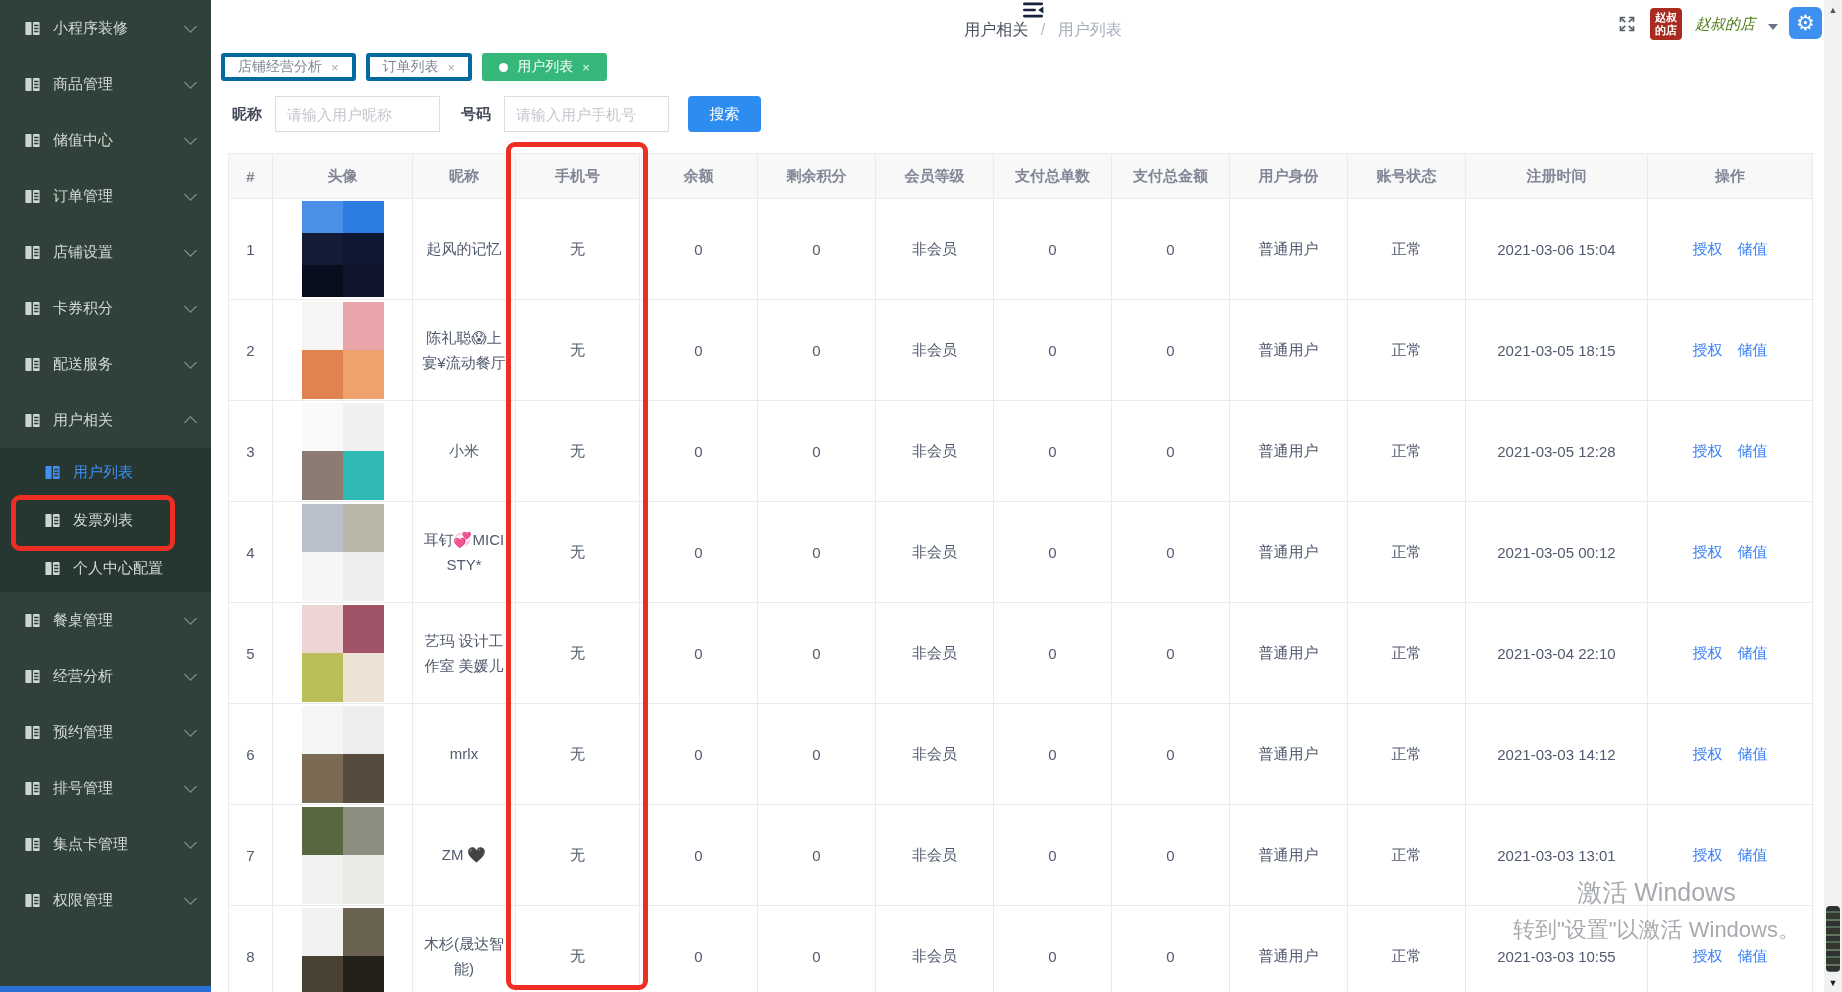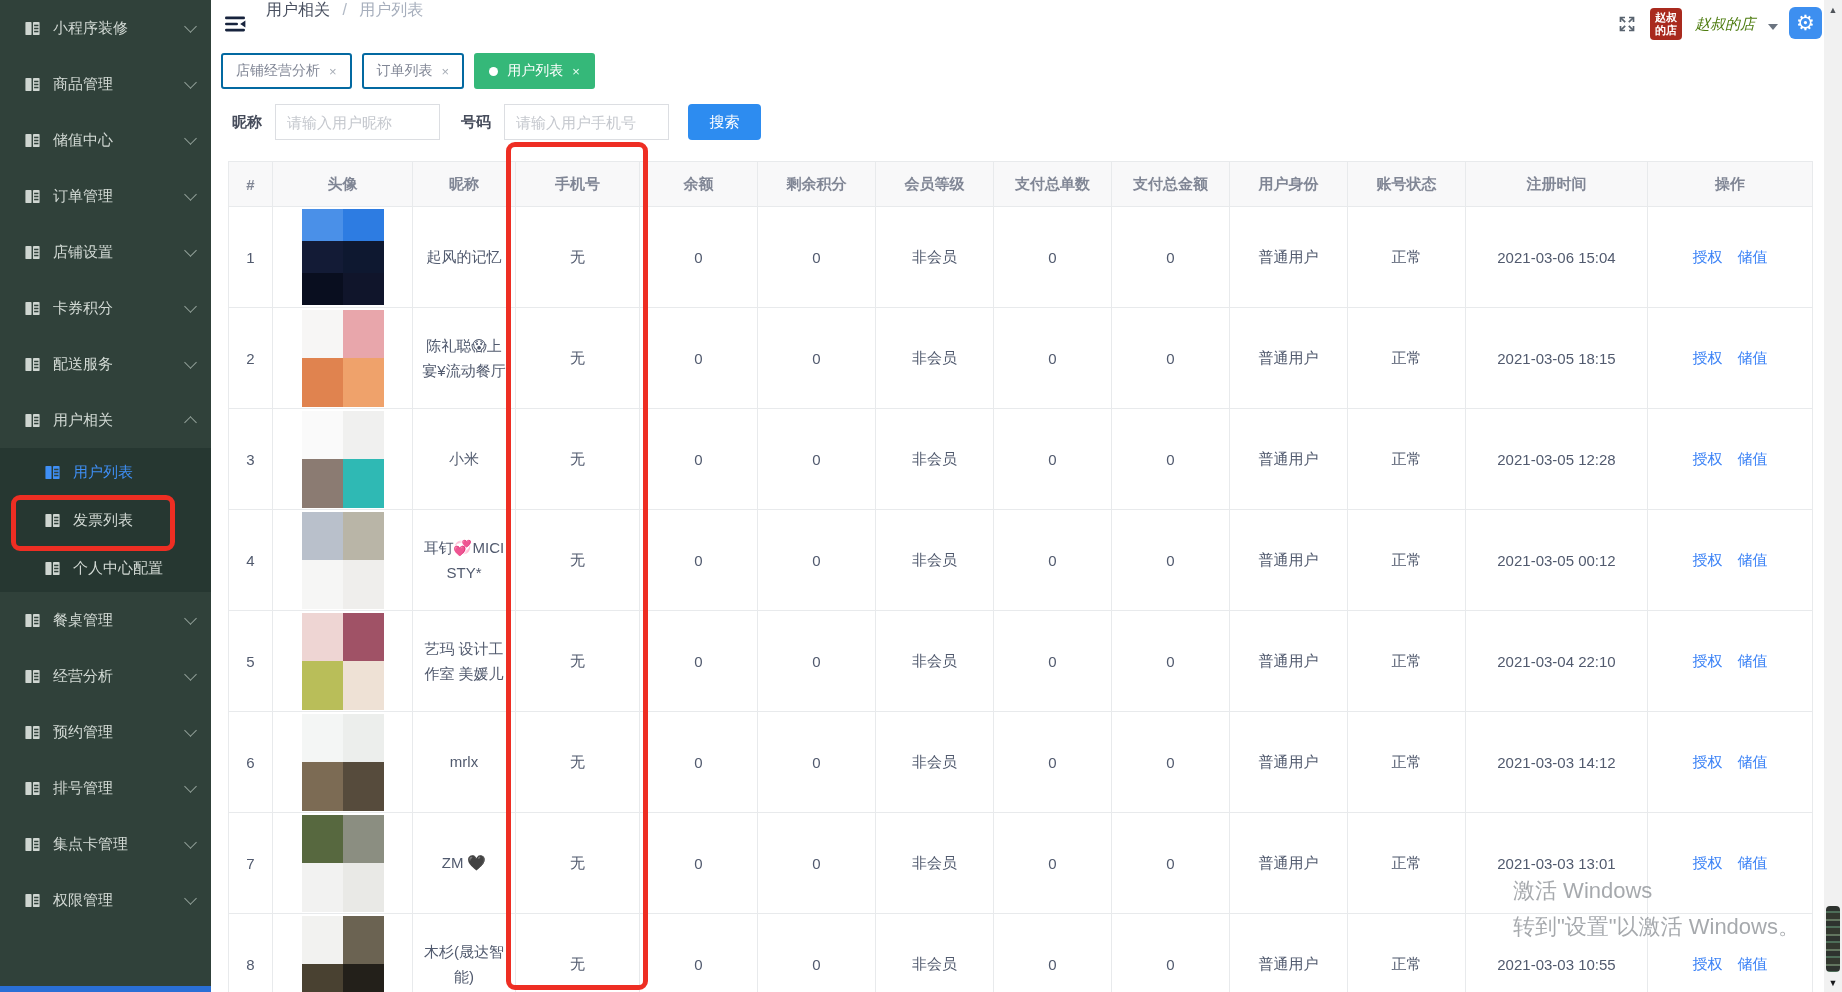--- a/index.html
+++ b/index.html
@@ -16,37 +16,37 @@
   .chev{width:8px;height:8px;border-right:1.6px solid #93a29a;border-bottom:1.6px solid #93a29a;transform:rotate(45deg);margin-top:-4px;}
   .chev.up{transform:rotate(-135deg);margin-top:4px;}
   .submenu{background:#263731;}
   .sub-item{height:48px;display:flex;align-items:center;padding:0 16px 0 44px;color:#d3dad5;font-size:15px;cursor:pointer;}
   .sub-item .lbl{margin-left:12px;}
   .sub-item.active{color:#3f8ff5;}
   .sub-item.active .micon{color:#3f8ff5;}
   .taskbar-strip{position:absolute;left:0;bottom:0;width:211px;height:6px;background:#2a6fd6;z-index:3;}
   
   .main{position:absolute;left:211px;top:0;width:1631px;height:992px;background:#fff;}
-  .topbar{height:48px;display:flex;padding-left:13px;position:relative;}
+  .topbar{height:48px;display:flex;align-items:center;padding-left:13px;position:relative;flex-direction:column;}
   .hamburger{display:flex;align-items:center;cursor:pointer;}
   .breadcrumb{margin-left:20px;font-size:16px;}
   .crumb-parent{color:#495060;}
   .crumb-sep{color:#b0b8c4;margin:0 8px;}
   .crumb-current{color:#a6aebc;}
   .top-right{position:absolute;right:64px;top:0;height:48px;display:flex;align-items:center;gap:13px;}
   .mini-avatar{width:32px;height:32px;border-radius:4px;background:#a92a1e;color:#fff;font-size:11px;font-weight:700;
     display:flex;flex-direction:column;align-items:center;justify-content:center;line-height:1.15;cursor:pointer;}
   .shop-name{font-size:15px;color:#4d7c0f;cursor:pointer;font-style:italic;}
   .caret{width:0;height:0;border-left:5px solid transparent;border-right:5px solid transparent;border-top:6px solid #6b7480;margin-top:6px;cursor:pointer;}
   .gear-btn{position:absolute;right:20px;top:7px;width:33px;height:32px;background:#3d8ff0;border-radius:6px;color:#fff;
     display:flex;align-items:center;justify-content:center;font-size:21px;cursor:pointer;z-index:4;}
   
   .tabs-row{display:flex;gap:10px;padding:5px 0 0 10px;}
-  .tab{height:36px;box-sizing:border-box;display:inline-flex;align-items:center;gap:9px;padding:0 13px;background:#fff;
-    border:2px solid #0369a1;border-radius:3px;font-size:14px;color:#808695;cursor:pointer;}
+  .tab{height:28px;box-sizing:border-box;display:inline-flex;align-items:center;gap:9px;padding:0 13px;background:#fff;
+    border:4px solid #0369a1;border-radius:3px;font-size:14px;color:#808695;cursor:pointer;}
   .tab .tx{font-size:13px;color:#a7adb6;cursor:pointer;}
   .tab.active{background:#35b879;border-color:#35b879;color:#fff;}
   .tab.active .tx{color:#eafff4;}
   .dot{width:9px;height:9px;border-radius:50%;background:#fff;}
   
   .search-row{margin:15px 0 0 21px;display:flex;align-items:center;}
   .f-label{font-size:15px;font-weight:700;color:#464c5b;margin-right:13px;}
   .f-label.second{margin-left:21px;}
   .f-input{width:141px;height:34px;border:1px solid #dcdee2;border-radius:0;padding:0 11px;font-size:15px;color:#515a6e;outline:none;}
   .f-input::placeholder{color:#c5c8ce;}
@@ -59,21 +59,21 @@
   td.nick{word-break:break-all;line-height:1.7;}
   .mosaic{width:82px;height:97px;margin:0 auto;display:grid;grid-template-columns:1fr 1fr;}
   .alink{color:#3b82f6;text-decoration:none;cursor:pointer;}
   .alink + .alink{margin-left:15px;}
   
   .anno{position:absolute;border:5px solid #ee2e23;border-radius:9px;box-sizing:border-box;z-index:6;pointer-events:none;}
   #anno-sidebar{left:11px;top:495px;width:164px;height:56px;}
   #anno-column{left:506px;top:142px;width:142px;height:848px;}
   
   .watermark{position:absolute;left:1513px;top:876px;z-index:5;color:#8e9297;opacity:.78;pointer-events:none;}
-  .wm1{font-size:22px;}
+  .wm1{font-size:25px;text-align:center;}
   .wm2{font-size:22px;margin-top:6px;}
   
   .scrollbar{position:absolute;right:0;top:0;width:18px;height:992px;background:#f1f1f1;z-index:8;}
   .sb-arrow{position:absolute;left:0;width:18px;text-align:center;font-size:9px;color:#4f5459;}
   .sb-up{top:5px;}
   .sb-down{bottom:4px;color:#17191b;}
   .sb-thumb{position:absolute;left:2px;top:906px;width:14px;height:66px;border-radius:4px;
     background:repeating-linear-gradient(180deg,#2e332f 0 5px,#4d6d58 5px 7px,#33382f 7px 13px,#62755f 13px 15px);cursor:pointer;}
 </style>
 </head>

